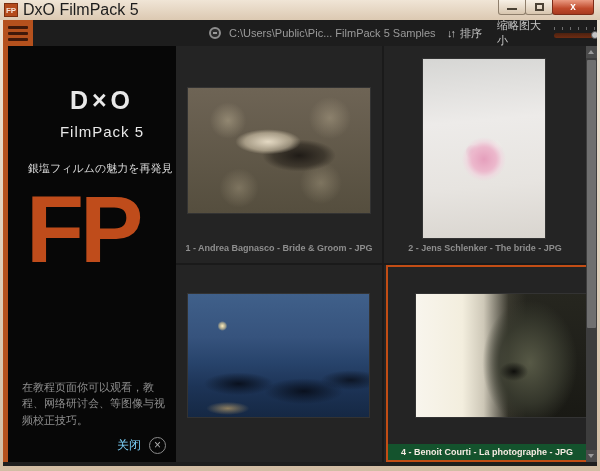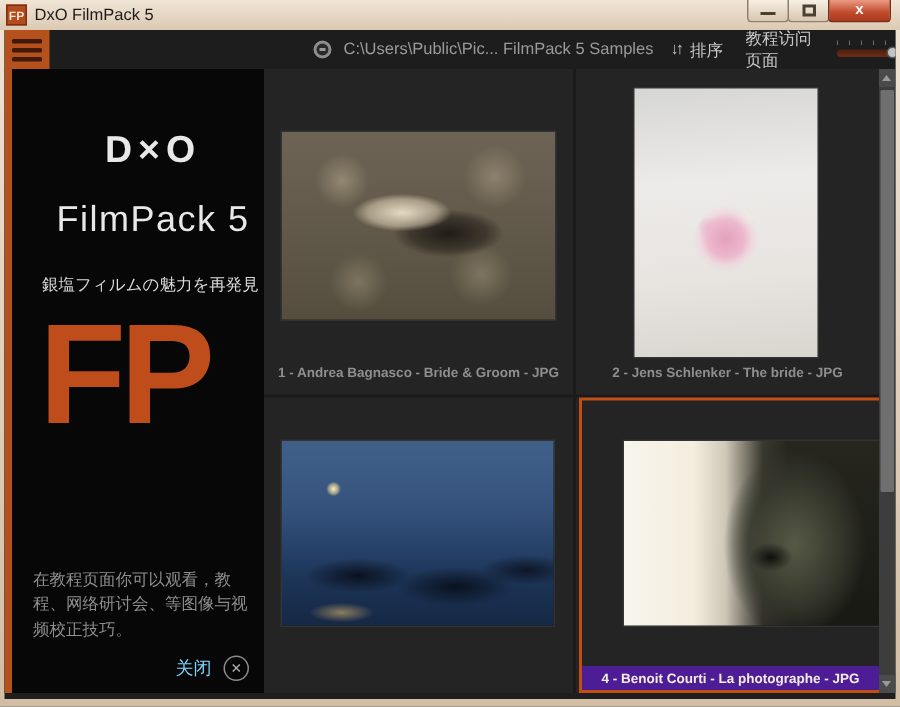--- a/index.html
+++ b/index.html
@@ -9,21 +9,21 @@
   .window { position:relative; width:600px; height:471px;
     background:linear-gradient(#efe4d5,#d2bda4); }
 
   
   .titlebar { position:absolute; left:0; top:0; right:0; height:20px;
     display:flex; align-items:center; padding-left:4px;
     background:linear-gradient(#f0e5d6,#dcc9b2); }
   .app-icon { width:14px; height:14px; background:#b44b1c; color:#f5e3d8;
     font-size:8px; font-weight:bold; display:flex; align-items:center;
     justify-content:center; margin-right:5px; border:1px solid #7c2f10; }
-  .title-text { font-size:11px; color:#1c1c1c; }
+  .title-text { font-size:16px; color:#1c1c1c; }
   .win-btns { position:absolute; right:6px; top:0; display:flex; }
   .win-btn { width:28px; height:15px; border:1px solid #8f7f6c; border-top:none;
     background:linear-gradient(#f7f0e5,#d8c6af); border-radius:0 0 3px 3px;
     margin-left:-1px; position:relative; }
   .win-btn.close { width:42px;
     background:linear-gradient(#ea9a82,#c04a2c 60%,#a83a20); border-color:#7d2c18;
     color:#fff; font-size:10px; font-weight:bold; text-align:center; line-height:14px; }
   .glyph-min { position:absolute; left:8px; right:8px; bottom:4px; height:2px; background:#4a4134; }
   .glyph-max { position:absolute; left:9px; top:3px; width:9px; height:8px; border:2px solid #4a4134; }
 
@@ -56,21 +56,21 @@
   .slider .track { position:absolute; left:0; right:0; top:6px; height:5px;
     border-radius:3px; background:linear-gradient(#4c2110,#6e2c12); }
   .slider .handle { position:absolute; right:-2px; top:4px; width:8px; height:8px;
     border-radius:50%; background:#c3c3c3; border:1px solid #555; }
 
   
   .sidebar { position:absolute; left:0; top:26px; bottom:4px; width:173px;
     background:#070707; border-left:5px solid #b5511d; }
   .brand { margin:40px 0 0 20px; color:#e8e8e8;text-align:center; }
   .brand .dxo { font-size:25px; letter-spacing:4px; font-weight:bold; }
-  .brand .fp5 { font-size:24px; margin-top:18px; font-weight:400; letter-spacing:1px; }
+  .brand .fp5 { font-size:15px; margin-top:8px; font-weight:400; letter-spacing:1px; }
   .tagline { margin:21px 0 0 20px; font-size:11px; color:#dcdcdc; }
   .monogram { margin:8px 0 0 18px; font-size:95px; line-height:0.95; font-weight:bold;
     color:#bf4c1b; letter-spacing:-4px; }
   .tutorial { position:absolute; left:14px; right:8px; bottom:92px;
     display:flex; gap:8px; align-items:flex-start; }
   .monitor-icon { flex:0 0 auto; width:22px; height:17px; border:2px solid #c0c0c0;
     border-radius:3px; position:relative; margin-top:2px; }
   .monitor-icon::before { content:""; position:absolute; left:7px; top:3px;
     width:4px; height:4px; border-radius:50%; background:#c0c0c0; }
   .monitor-icon::after { content:""; position:absolute; left:4px; bottom:-6px;
@@ -99,21 +99,21 @@
   .caption { position:absolute; left:0; right:0; text-align:center;
     font-size:9px; color:#8e8e8e; }
   .cell1 .photo { left:12px; top:42px; width:182px; height:125px; }
   .cell1 .caption { bottom:10px; }
   .cell2 .photo { left:39px; top:13px; width:122px; height:179px; }
   .cell2 .caption { bottom:10px; }
   .cell3 .photo { left:12px; top:29px; width:181px; height:123px; }
   .cell3 .caption { bottom:14px; }
   .cell4 .photo { left:28px; top:27px; width:178px; height:123px; }
   .caption-bar { position:absolute; left:0; right:0; bottom:0; height:16px;
-    background:#4c1d95; color:#f6ebe2; font-size:9px; text-align:center;
+    background:#14532d; color:#f6ebe2; font-size:9px; text-align:center;
     line-height:16px; }
 
   
   .photo1 { background:
     radial-gradient(ellipse 42px 16px at 44% 43%, rgba(235,224,202,.95), rgba(222,209,182,.55) 55%, transparent 78%),
     radial-gradient(ellipse 46px 20px at 61% 54%, rgba(28,24,20,.95), rgba(40,35,28,.6) 55%, transparent 80%),
     radial-gradient(circle 26px at 22% 26%, rgba(188,176,148,.5), transparent 70%),
     radial-gradient(circle 30px at 78% 24%, rgba(184,171,144,.45), transparent 70%),
     radial-gradient(circle 28px at 28% 80%, rgba(178,166,138,.4), transparent 70%),
     radial-gradient(circle 30px at 73% 76%, rgba(178,166,138,.4), transparent 70%),
@@ -178,21 +178,21 @@
       </div>
       <div class="path-group">
         <div class="circle-icon"></div>
         <div class="path-text">C:\Users\Public\Pic... FilmPack 5 Samples</div>
       </div>
       <div class="sort-group">
         <span class="sort-glyph">↓↑</span>
         <span class="tool-label">排序</span>
       </div>
       <div class="size-group">
-        <span class="tool-label">教程访问页面</span>
+        <span class="tool-label">缩略图大小</span>
         <div class="slider">
           <div class="ticks"></div>
           <div class="track"></div>
           <div class="handle"></div>
         </div>
       </div>
     </div>
 
     <div class="sidebar">
       <div class="brand">

